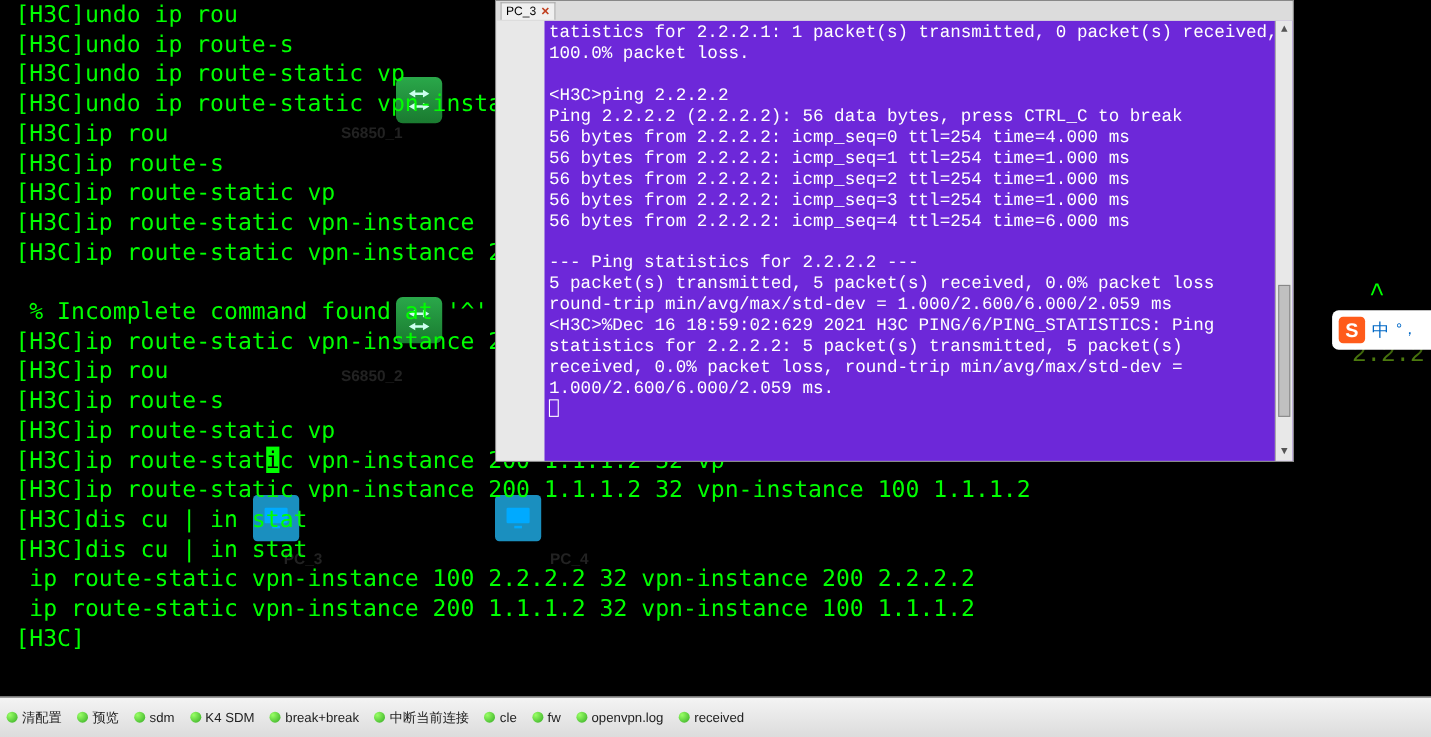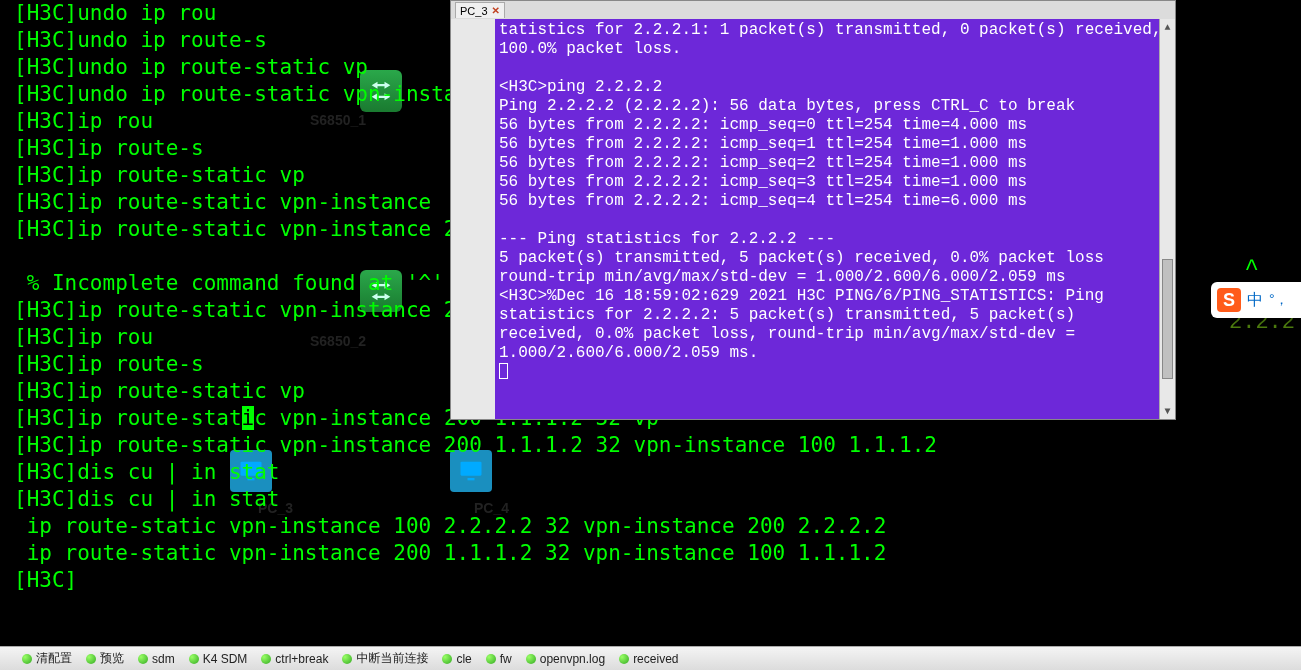--- a/index.html
+++ b/index.html
@@ -164,30 +164,30 @@
     position: absolute;
     right: 42px;
     top: 255px;
     color: #00ff00;
     font-size: 24px;
     z-index: 1;
   }
   .statusbar {
     position: absolute;
     left: 0; right: 0; bottom: 0;
-    height: 24px;
+    height: 37px;
     background: linear-gradient(#f4f4f4,#dcdcdc);
     border-top: 1px solid #aaa;
     display: flex;
     align-items: center;
     font-family: "SimSun", Arial, sans-serif;
     font-size: 12px;
     color: #222;
     z-index: 30;
-    padding: 0 22px;
+    padding: 0 6px;
     gap: 14px;
   }
   .status-item { display: flex; align-items: center; gap: 4px; white-space: nowrap; }
   .status-dot {
     width: 10px; height: 10px; border-radius: 50%;
     background: radial-gradient(circle at 30% 30%, #9f6, #3a2);
   }
 </style>
 </head>
 <body>
@@ -214,21 +214,21 @@
       </svg>
   </div>
   <div class="topo-label" style="left:258px;top:500px;">PC_3</div>
 
   <div class="topo-icon" style="left:450px;top:450px;">
     <svg viewBox="0 0 24 24">
         <rect x="3" y="4" width="18" height="12" rx="1" fill="#0af"></rect>
         <rect x="9" y="18" width="6" height="2" fill="#0af"></rect>
       </svg>
   </div>
-  <div class="topo-label" style="left:474px;top:500px;text-align:right;">PC_4</div>
+  <div class="topo-label" style="left:500px;top:500px;text-align:right;">PC_4</div>
 </div>
 
 <pre class="terminal-main" id="main-term">[H3C]undo ip rou
 [H3C]undo ip route-s
 [H3C]undo ip route-static vp
 [H3C]undo ip route-static vpn-instance
 [H3C]ip rou
 [H3C]ip route-s
 [H3C]ip route-static vp
 [H3C]ip route-static vpn-instance
@@ -298,21 +298,21 @@
     <div class="status-item">
       <span class="status-dot"></span>
       <span>sdm</span>
     </div>
     <div class="status-item">
       <span class="status-dot"></span>
       <span>K4 SDM</span>
     </div>
     <div class="status-item">
       <span class="status-dot"></span>
-      <span>ctrl+break</span>
+      <span>break+break</span>
     </div>
     <div class="status-item">
       <span class="status-dot"></span>
       <span>中断当前连接</span>
     </div>
     <div class="status-item">
       <span class="status-dot"></span>
       <span>cle</span>
     </div>
     <div class="status-item">

